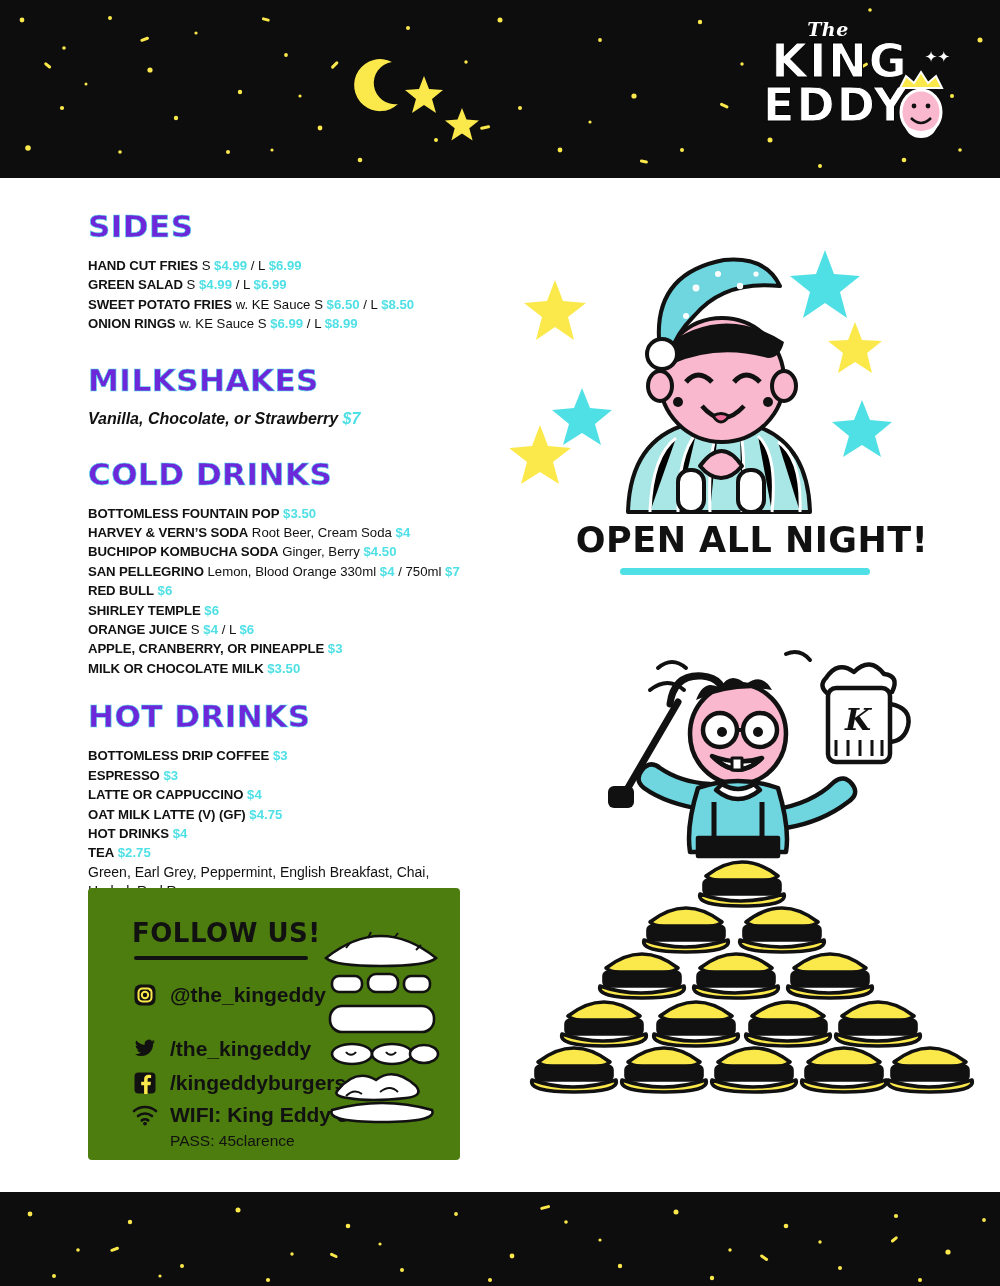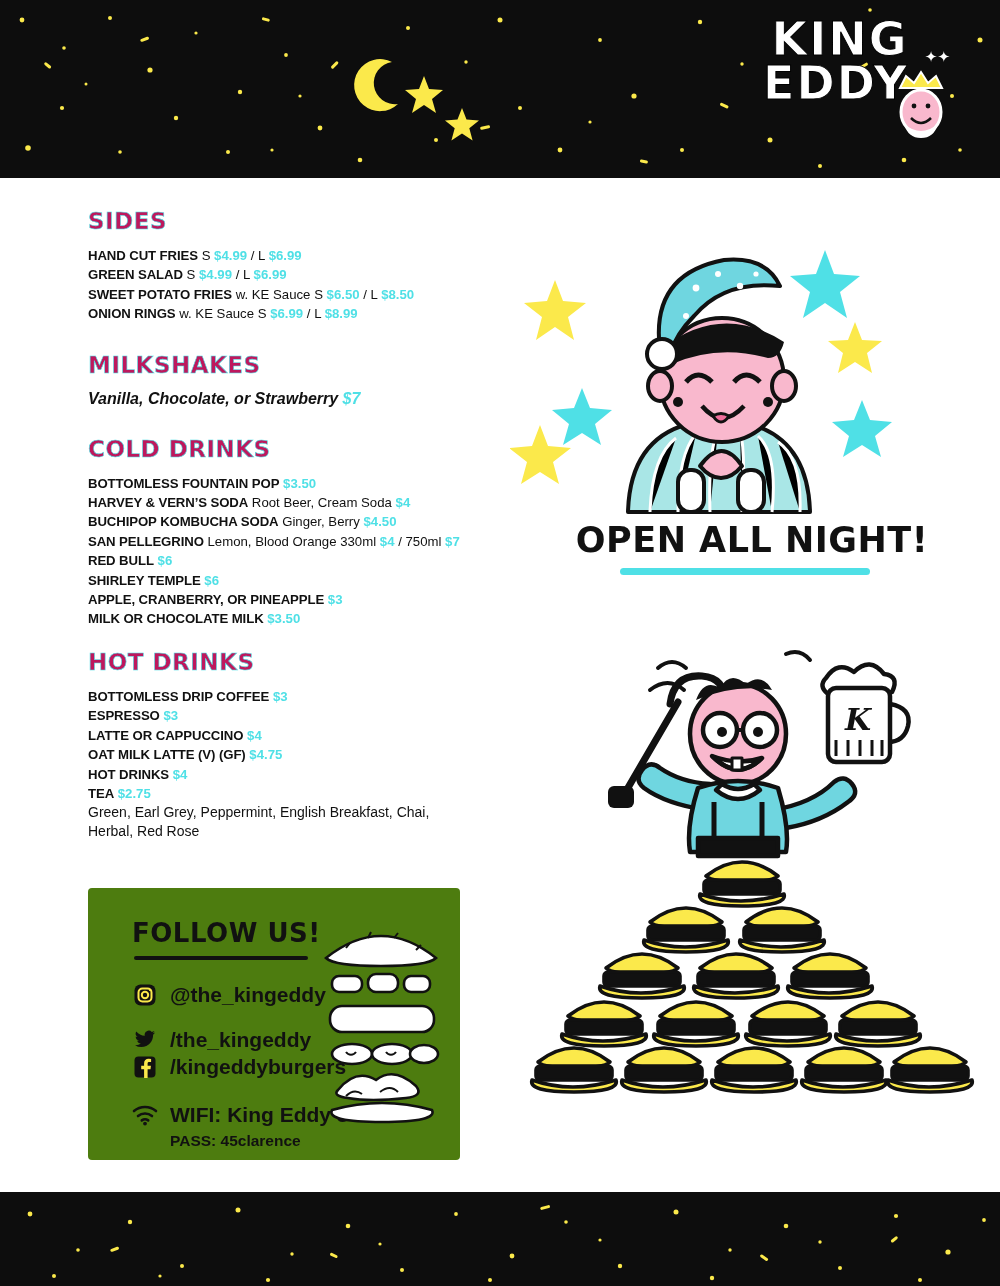--- a/index.html
+++ b/index.html
@@ -71,24 +71,24 @@
 
   
   .menu {
     position: absolute;
     left: 88px;
     top: 208px;
     width: 430px;
   }
   .section { margin-bottom: 6px; }
   .section-title {
-    color: #be185d;
+    color: #6d28d9;
     font-family: "DejaVu Sans", sans-serif;
     font-weight: bold;
-    font-size: 23px;
+    font-size: 31px;
     letter-spacing: 0.5px;
     -webkit-text-stroke: 0.6px #4fe0e6;
     margin-bottom: 12px;
   }
   .item {
     font-size: 13.2px;
     color: #111;
     line-height: 1.47;
     white-space: nowrap;
   }
@@ -155,21 +155,21 @@
     color: #111;
   }
   .social-row .ic {
     width: 26px; height: 26px;
     display: flex; align-items: center; justify-content: center;
   }
   .wifi-row {
     position: absolute;
     left: 46px;
     font-size: 15.5px;
-    font-weight: bold;
+    font-weight: normal;
     color: #111;
   }
 
   .burger-art {
     position: absolute;
     right: 14px;
     top: 26px;
     width: 130px;
     height: 220px;
   }
@@ -261,20 +261,21 @@
     </g>
 
     <g fill="#fbe94b">
       <path d="M424 76 l5 13 l14 1 l-11 9 l4 14 l-12 -8 l-12 8 l4 -14 l-11 -9 l14 -1 Z"></path>
       <path d="M462 108 l4.5 11.5 l12.5 1 l-9.7 7.8 l3.3 12.2 l-10.6 -7 l-10.6 7 l3.3 -12.2 l-9.7 -7.8 l12.5 -1 Z"></path>
     </g>
   </svg>
 </div>
 
 <div class="logo">
+  <div class="the">The</div>
   <div class="king">KING</div>
   <div class="eddy">EDDY</div>
   <div class="logo-sparkle">✦✦</div>
   <svg class="logo-face" viewBox="0 0 62 70">
     <path d="M10 18 l6 -12 l8 7 l7 -11 l7 11 l8 -7 l6 12 z" fill="#fbe94b" stroke="#fff" stroke-width="2"></path>
     <ellipse cx="31" cy="42" rx="20" ry="22" fill="#f9b8cd" stroke="#fff" stroke-width="3"></ellipse>
     <circle cx="24" cy="36" r="2.4" fill="#111"></circle>
     <circle cx="38" cy="36" r="2.4" fill="#111"></circle>
     <path d="M21 48 q10 10 20 0" stroke="#111" stroke-width="2.5" fill="none"></path>
     <path d="M14 54 q17 14 34 0 q-4 14 -17 14 q-13 0 -17 -14 z" fill="#fff"></path>
@@ -301,20 +302,21 @@
   <div class="gap-md"></div>
 
   <div class="section">
     <div class="section-title">COLD DRINKS</div>
     <div class="item"><span class="nm">BOTTOMLESS FOUNTAIN POP</span> <span class="price">$3.50</span></div>
     <div class="item"><span class="nm">HARVEY &amp; VERN’S SODA</span><span class="desc"> Root Beer, Cream Soda </span><span class="price">$4</span></div>
     <div class="item"><span class="nm">BUCHIPOP KOMBUCHA SODA</span><span class="desc"> Ginger, Berry </span><span class="price">$4.50</span></div>
     <div class="item"><span class="nm">SAN PELLEGRINO</span><span class="desc"> Lemon, Blood Orange 330ml </span><span class="price">$4</span><span class="sep"> / 750ml </span><span class="price">$7</span></div>
     <div class="item"><span class="nm">RED BULL</span> <span class="price">$6</span></div>
     <div class="item"><span class="nm">SHIRLEY TEMPLE</span> <span class="price">$6</span></div>
+    <div class="item"><span class="nm">ORANGE JUICE</span> <span class="sep">S </span><span class="price">$4</span><span class="sep"> / L </span><span class="price">$6</span></div>
     <div class="item"><span class="nm">APPLE, CRANBERRY, OR PINEAPPLE</span> <span class="price">$3</span></div>
     <div class="item"><span class="nm">MILK OR CHOCOLATE MILK</span> <span class="price">$3.50</span></div>
   </div>
 
   <div class="gap-sm"></div>
 
   <div class="section">
     <div class="section-title">HOT DRINKS</div>
     <div class="item"><span class="nm">BOTTOMLESS DRIP COFFEE</span> <span class="price">$3</span></div>
     <div class="item"><span class="nm">ESPRESSO</span> <span class="price">$3</span></div>
@@ -335,30 +337,30 @@
       <svg width="24" height="24" viewBox="0 0 24 24">
           <rect x="1.5" y="1.5" width="21" height="21" rx="6" fill="#111"></rect>
           <rect x="5.5" y="5.5" width="13" height="13" rx="4" fill="none" stroke="#fbe94b" stroke-width="2"></rect>
           <circle cx="12" cy="12" r="3.2" fill="none" stroke="#fbe94b" stroke-width="2"></circle>
           <circle cx="17.2" cy="6.9" r="1.2" fill="#fbe94b"></circle>
         </svg>
     </span>
     <span>@the_kingeddy</span>
   </div>
 
-  <div class="social-row" style="top: 139px; text-align: right;">
+  <div class="social-row" style="top: 148px; text-align: right;">
     <span class="ic">
       <svg width="24" height="24" viewBox="0 0 24 24">
           <path d="M22 4.6a8 8 0 0 1-2.4.7 4.1 4.1 0 0 0 1.8-2.3 8.3 8.3 0 0 1-2.6 1 4.1 4.1 0 0 0-7 3.8A11.7 11.7 0 0 1 3.3 3.5a4.1 4.1 0 0 0 1.3 5.5 4 4 0 0 1-1.9-.5 4.1 4.1 0 0 0 3.3 4 4.2 4.2 0 0 1-1.9.1 4.1 4.1 0 0 0 3.8 2.9A8.3 8.3 0 0 1 2 17.2a11.7 11.7 0 0 0 6.3 1.9c7.6 0 11.8-6.3 11.8-11.8v-.5A8.4 8.4 0 0 0 22 4.6z" fill="#111"></path>
         </svg>
     </span>
     <span>/the_kingeddy</span>
   </div>
 
-  <div class="social-row" style="top: 166px; text-align: center;">
+  <div class="social-row" style="top: 182px; text-align: center;">
     <span class="ic">
       <svg width="24" height="24" viewBox="0 0 24 24">
           <rect x="1.5" y="1.5" width="21" height="21" rx="4" fill="#111"></rect>
           <path d="M14.6 23V14.2h2.9l.4-3.4h-3.3V8.6c0-1 .3-1.6 1.7-1.6h1.8V3.9a24 24 0 0 0-2.6-.1c-2.6 0-4.4 1.6-4.4 4.5v2.5H8.2v3.4h2.9V23z" fill="#fbe94b"></path>
         </svg>
     </span>
     <span>/kingeddyburgers</span>
   </div>
 
   <div class="social-row" style="top: 214px;">

